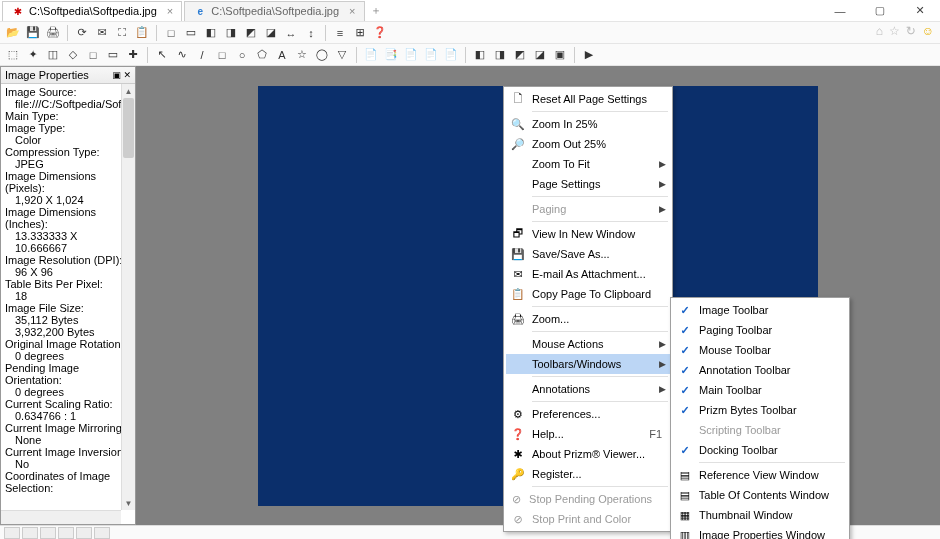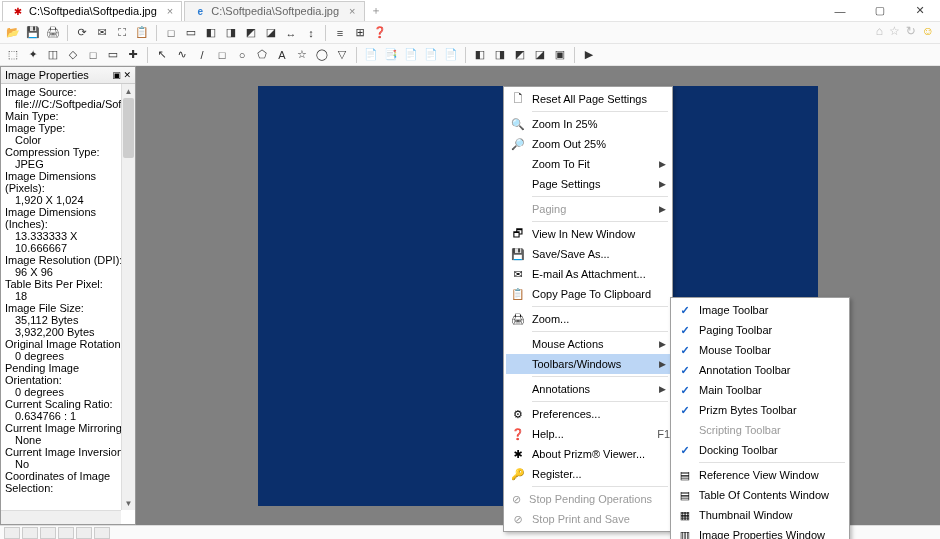--- a/index.html
+++ b/index.html
@@ -45,21 +45,21 @@
 .bottombar .bt { width: 16px; height: 12px; background: #eee; border: 1px solid #ccc; }
 
 
 .menu { position: absolute; background: #fff; border: 1px solid #a0a0a0; box-shadow: 2px 2px 4px rgba(0,0,0,.25); padding: 2px; min-width: 160px; }
 .menu .mi { display: flex; align-items: center; height: 20px; padding: 0 18px 0 4px; position: relative; gap: 6px; white-space: nowrap; }
 .menu .mi .ic { width: 16px; height: 16px; display: flex; align-items: center; justify-content: center; font-size: 11px; }
 .menu .mi .ic.chk { color: #1a63c7; font-weight: bold; }
 .menu .mi.disabled { color: #9a9a9a; }
 .menu .mi.highlight { background: #bcd6f5; }
 .menu .mi .arw { position: absolute; right: 4px; font-size: 9px; color: #444; }
-.menu .mi .hotkey { position: absolute; right: 0; color: #555; }
+.menu .mi .hotkey { position: absolute; right: 8px; color: #555; }
 .menu hr { border: none; border-top: 1px solid #e0e0e0; margin: 2px 2px 2px 26px; }
 </style>
 </head>
 <body>
 
 <div class="titlebar">
   <div class="tab">
     <span class="tab-icon" style="color:#c00">✱</span>
     <span>C:\Softpedia\Softpedia.jpg</span>
     <span style="color:#888;margin-left:6px">×</span>
@@ -296,21 +296,21 @@
       <span class="ic">🔑</span>
       <span>Register...</span>
     </div>
     <hr>
     <div class="mi disabled">
       <span class="ic">⊘</span>
       <span>Stop Pending Operations</span>
     </div>
     <div class="mi disabled">
       <span class="ic">⊘</span>
-      <span>Stop Print and Save</span>
+      <span>Stop Print and Color</span>
     </div>
   </div>
 
 <div class="menu" id="submenu" style="left:670px; top:297px; width:180px">
     <div class="mi">
       <span class="ic chk">✓</span>
       <span>Image Toolbar</span>
     </div>
     <div class="mi">
       <span class="ic chk">✓</span>

